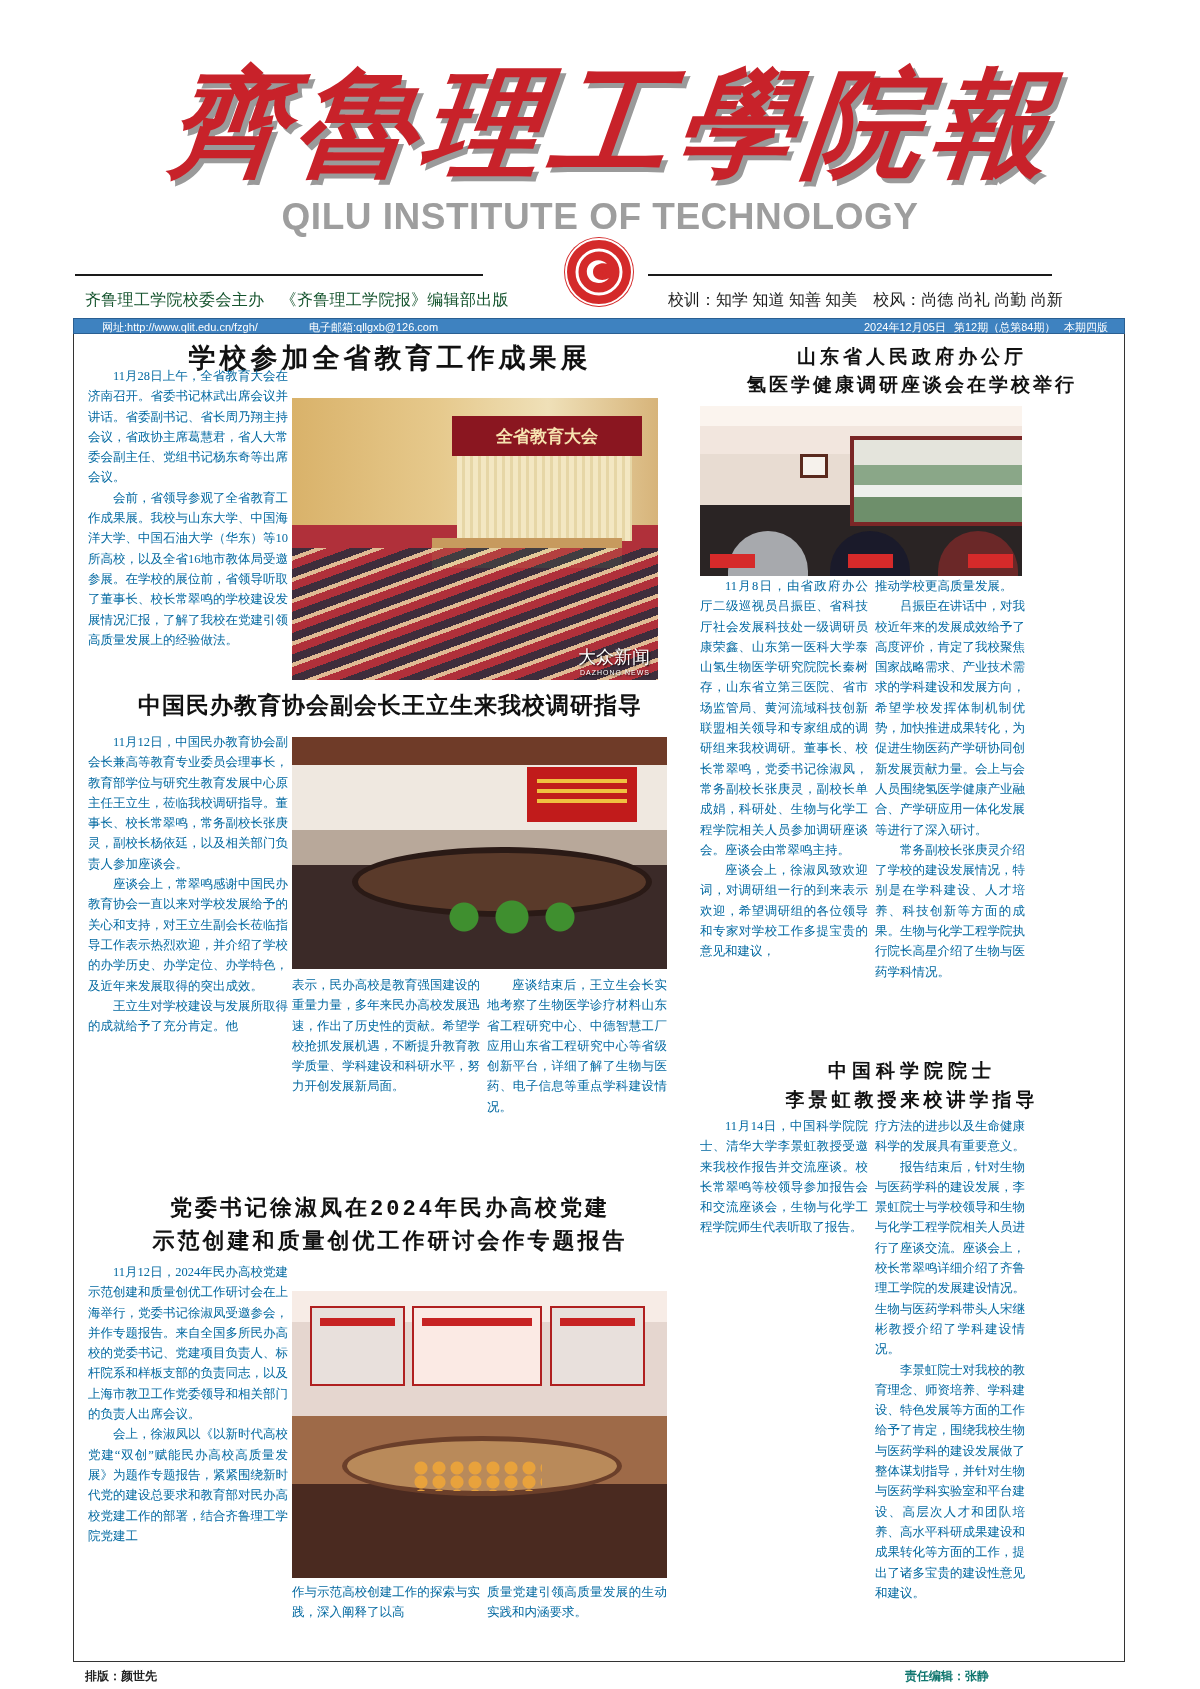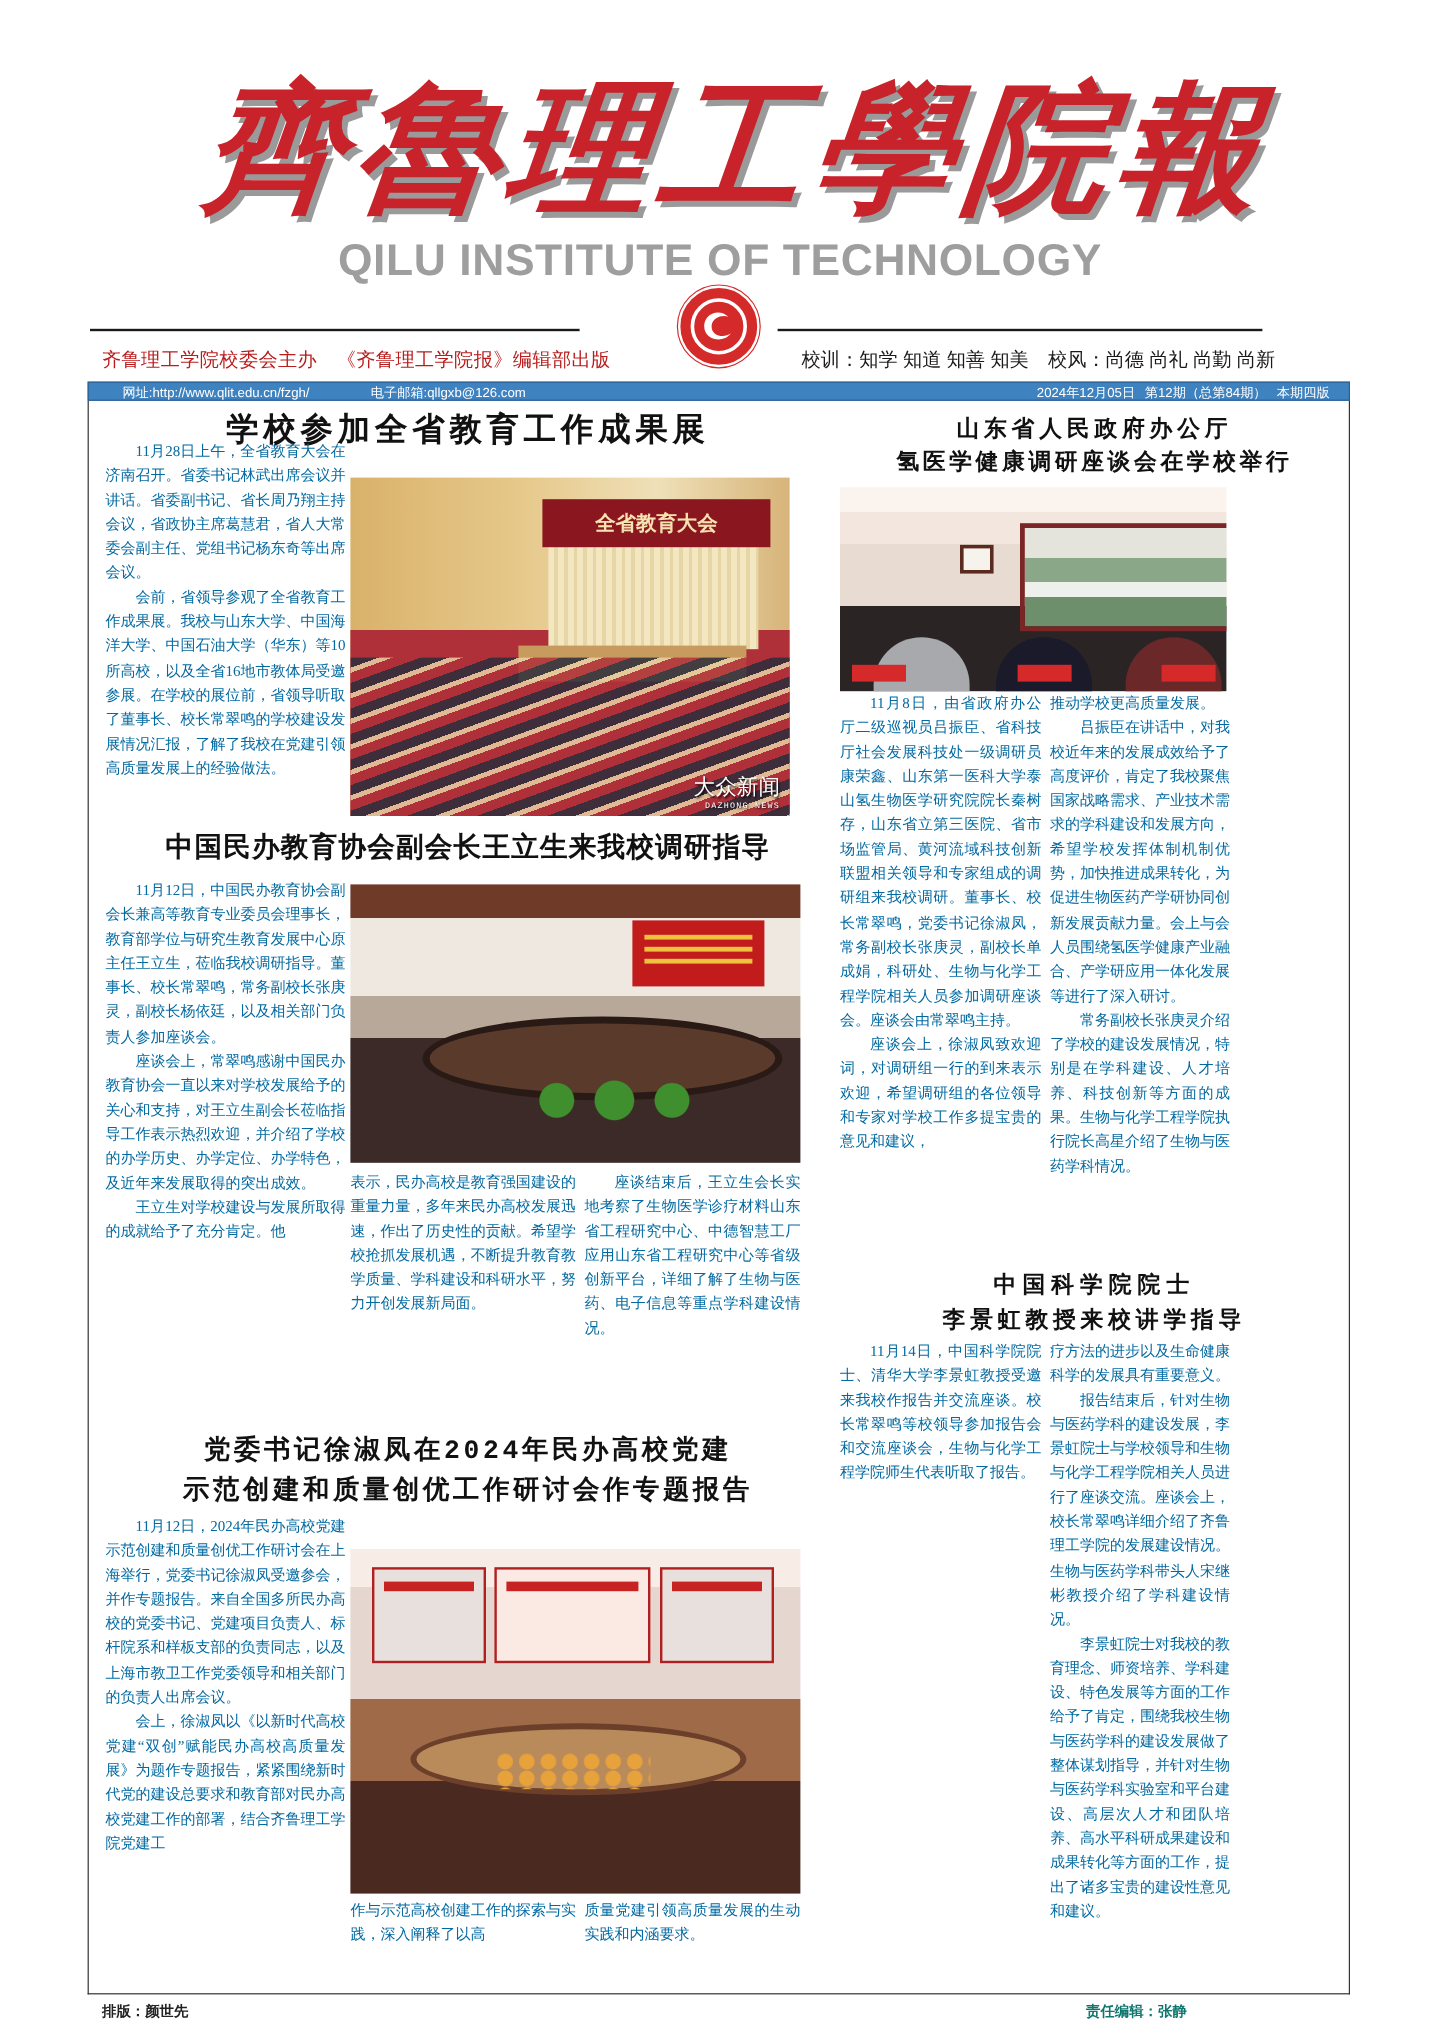--- a/index.html
+++ b/index.html
@@ -22,21 +22,21 @@
   }
   .rule-left { position: absolute; left: 75px; top: 274px; width: 408px; height: 2px; background: #1a1a1a; }
   .rule-right { position: absolute; left: 648px; top: 274px; width: 404px; height: 2px; background: #1a1a1a; }
   .logo {
     position: absolute; left: 565px; top: 238px; width: 68px; height: 68px; border-radius: 50%;
     background: #d42a2a; border: 2px solid #fff; box-shadow: 0 0 0 1px #d42a2a;
     display: flex; align-items: center; justify-content: center;
   }
   .sub-left {
     position: absolute; left: 85px; top: 290px; font-family: Liberation Serif, serif;
-    font-size: 16px; color: #b91c1c; letter-spacing: 0.3px;
+    font-size: 16px; color: #14532d; letter-spacing: 0.3px;
   }
   .sub-right {
     position: absolute; left: 668px; top: 290px; font-family: "Liberation Sans", "DejaVu Sans", sans-serif;
     font-size: 16px; color: #1a1a1a;
   }
   .info-bar {
     position: absolute; left: 73px; top: 318px; width: 1052px; height: 16px; background: #3e82c0;
     border: 1px solid #2a5f92; color: #ffffff; font-family: "Liberation Sans", sans-serif; font-size: 11px;
   }
   .info-bar span { position: absolute; top: 1px; white-space: nowrap; }
@@ -61,21 +61,21 @@
   .photo-hall {
     background:
       linear-gradient(180deg, transparent 0 45%, #b0303a 45% 100%),
       linear-gradient(90deg, #d9b26a 0%, #e6c98c 40%, #efe0b8 70%, #d7b47a 100%);
   }
   .hall-banner { position: absolute; left: 160px; top: 18px; width: 190px; height: 40px; background: #8a1620; color: #f6e3b0; font-size: 17px; font-weight: bold; display: flex; align-items: center; justify-content: space-around; font-family: "DejaVu Serif", serif; }
   .hall-curtain { position: absolute; left: 165px; top: 58px; width: 175px; height: 85px; background: repeating-linear-gradient(90deg, #f3e7c2 0 5px, #e6d6a6 5px 8px); }
   .hall-stage { position: absolute; left: 140px; top: 140px; width: 190px; height: 30px; background: #c79a5e; }
   .hall-seats { position: absolute; left: 0; top: 150px; width: 380px; height: 190px;
     background: repeating-linear-gradient(160deg, #2a2d3c 0 8px, #e8d2a4 8px 12px, #b0303a 12px 20px); opacity: 0.85; }
-  .watermark { position: absolute; right: 8px; bottom: 4px; color: #fff; font-size: 18px; font-family: Liberation Mono, monospace; text-shadow: 1px 1px 2px #000; margin-top: 46px; }
+  .watermark { position: absolute; right: 8px; bottom: 4px; color: #fff; font-size: 18px; font-family: Liberation Sans, sans-serif; text-shadow: 1px 1px 2px #000; margin-top: 46px; }
   .watermark small { display: block; font-size: 7px; letter-spacing: 1px; text-align: right; }
 
   .photo-meeting1 {
     background: linear-gradient(180deg, #6f3b28 0 12%, #efe8e0 12% 40%, #b8a89a 40% 55%, #3b2a28 55% 100%);
   }
   .screen-red { position: absolute; left: 235px; top: 30px; width: 110px; height: 55px; background: #c11b1b; }
   .screen-red::after { content: ""; position: absolute; left: 10px; top: 12px; width: 90px; height: 4px; background: #f0c040; box-shadow: 0 10px 0 #f0c040, 0 20px 0 #f0c040; }
   .table-ring { position: absolute; left: 60px; top: 110px; width: 300px; height: 70px; border-radius: 50%; background: #5a3a2a; border: 6px solid #2a1a16; }
   .plants { position: absolute; left: 140px; top: 160px; width: 160px; height: 40px; background: radial-gradient(circle at 20% 50%, #3f8f2f 0 14px, transparent 15px), radial-gradient(circle at 50% 50%, #3f8f2f 0 16px, transparent 17px), radial-gradient(circle at 80% 50%, #3f8f2f 0 14px, transparent 15px); }
 

